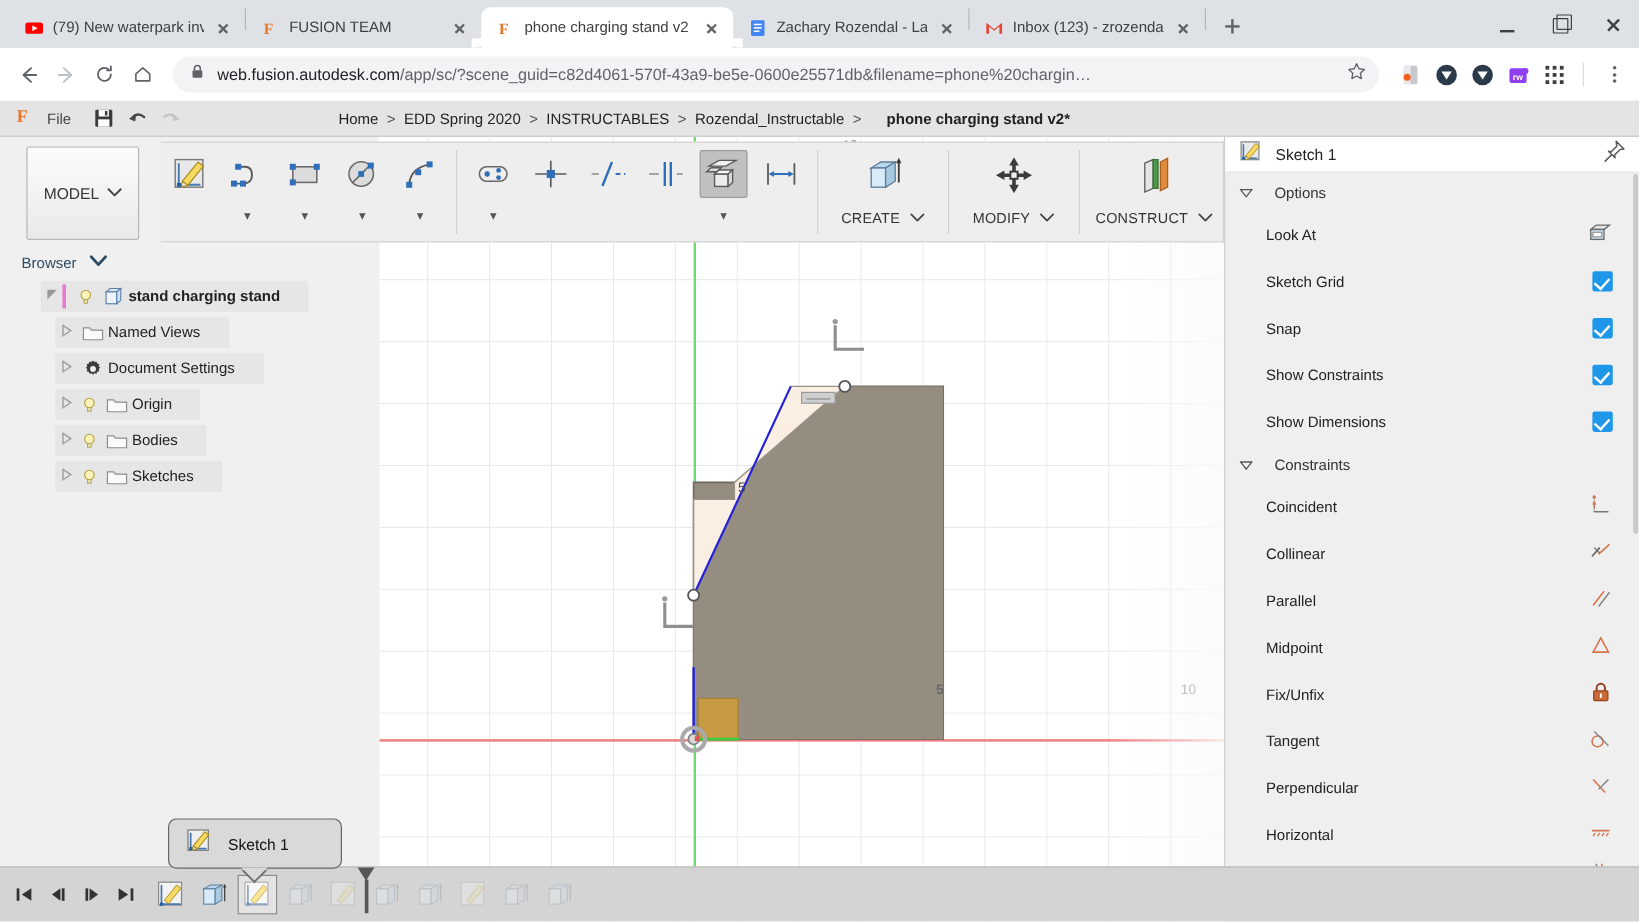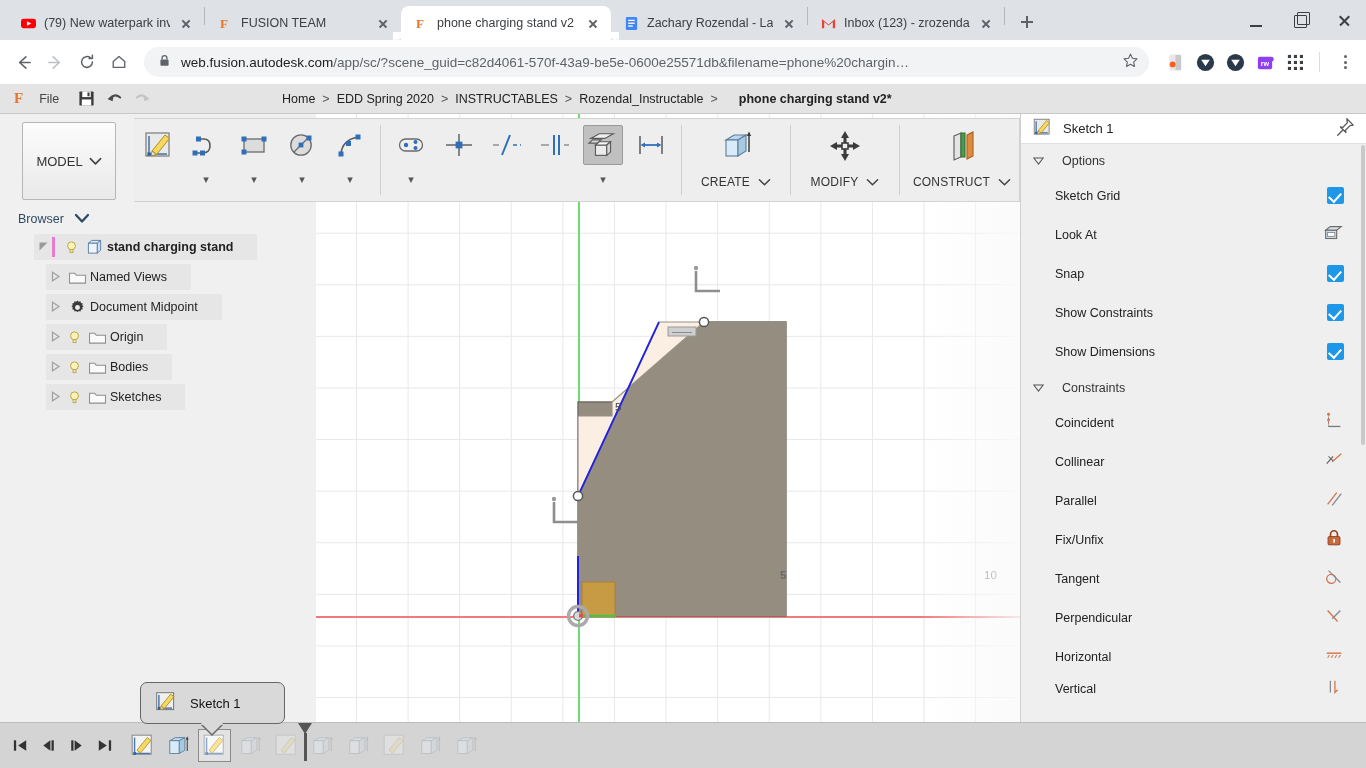--- a/index.html
+++ b/index.html
@@ -564,21 +564,21 @@
             <svg width="11" height="11" viewBox="0 0 11 11">
                 <polygon points="2.5,1.2 9,5.5 2.5,9.8" fill="none" stroke="#a0a0a0" stroke-width="1.2"></polygon>
               </svg>
           </span>
           <span class="ficon">
             <svg width="17" height="17" viewBox="0 0 18 18">
                 <path d="M9 1.5 l1.3 1.4 1.8-.6 .6 1.9 1.9 .5 -.6 1.8 1.4 1.3 -1.4 1.3 .6 1.8 -1.9 .5 -.6 1.9 -1.8 -.6 -1.3 1.4 -1.3 -1.4 -1.8 .6 -.6 -1.9 -1.9 -.5 .6 -1.8 -1.4 -1.3 1.4 -1.3 -.6 -1.8 1.9 -.5 .6 -1.9 1.8 .6 z" fill="#3b3b3b"></path>
                 <circle cx="9" cy="9" r="2.6" fill="#ededed"></circle>
               </svg>
           </span>
-          <span class="label">Document Midpoint</span>
+          <span class="label">Document Settings</span>
         </div>
       </div>
       <div class="tnode" style="padding-left:46px;">
         <div class="hl" style="padding:0 12px 0 0;">
           <span class="arrow">
             <svg width="11" height="11" viewBox="0 0 11 11">
                 <polygon points="2.5,1.2 9,5.5 2.5,9.8" fill="none" stroke="#a0a0a0" stroke-width="1.2"></polygon>
               </svg>
           </span>
           <span class="bulb">
@@ -891,32 +891,32 @@
     <div class="pal-section">
       <span>
         <svg width="11" height="8" viewBox="0 0 11 8">
             <polygon points="0.8,1 10.2,1 5.5,7" fill="none" stroke="#555" stroke-width="1.1"></polygon>
           </svg>
       </span>
       <span>Options</span>
     </div>
 
     <div class="pal-row">
-      <span class="rl">Sketch Grid</span>
-      <span class="chk"></span>
-    </div>
-    <div class="pal-row">
       <span class="rl">Look At</span>
       <span>
         <svg width="22" height="22" viewBox="0 0 24 24">
             <path d="M4 9 L9 5 L21 5 L16 9 Z" fill="#e3e3e3" stroke="#6a6a6a" stroke-width="1.2"></path>
             <rect x="4" y="9" width="12" height="9" fill="#cfe3ef" stroke="#6a6a6a" stroke-width="1.2"></rect>
             <rect x="6" y="11.5" width="8" height="4.2" fill="#fff" stroke="#8a8a8a" stroke-width="1"></rect>
           </svg>
       </span>
+    </div>
+    <div class="pal-row">
+      <span class="rl">Sketch Grid</span>
+      <span class="chk"></span>
     </div>
     <div class="pal-row">
       <span class="rl">Snap</span>
       <span class="chk"></span>
     </div>
     <div class="pal-row">
       <span class="rl">Show Constraints</span>
       <span class="chk"></span>
     </div>
     <div class="pal-row">
@@ -954,20 +954,28 @@
             <line x1="5" y1="7" x2="10" y2="12" stroke="#6a6a6a" stroke-width="1.2"></line>
           </svg>
       </span>
     </div>
     <div class="pal-row">
       <span class="rl">Parallel</span>
       <span>
         <svg width="20" height="20" viewBox="0 0 22 22">
             <line x1="4" y1="17" x2="14" y2="4" stroke="#d4754f" stroke-width="1.5"></line>
             <line x1="9" y1="18" x2="19" y2="5" stroke="#8a8a8a" stroke-width="1.5"></line>
+          </svg>
+      </span>
+    </div>
+    <div class="pal-row">
+      <span class="rl">Midpoint</span>
+      <span>
+        <svg width="20" height="20" viewBox="0 0 22 22">
+            <polygon points="11,4 18,17 4,17" fill="none" stroke="#d4754f" stroke-width="1.5"></polygon>
           </svg>
       </span>
     </div>
     <div class="pal-row">
       <span class="rl">Fix/Unfix</span>
       <span>
         <svg width="20" height="20" viewBox="0 0 22 22">
             <rect x="4.5" y="9.5" width="13" height="9" rx="1" fill="#c96a3a" stroke="#94401c" stroke-width="1.1"></rect>
             <path d="M7.2 9.5 V6.8 a3.8 3.8 0 0 1 7.6 0 V9.5" stroke="#94401c" stroke-width="1.8" fill="none"></path>
             <rect x="10.2" y="12" width="1.8" height="4" fill="#fff"></rect>

